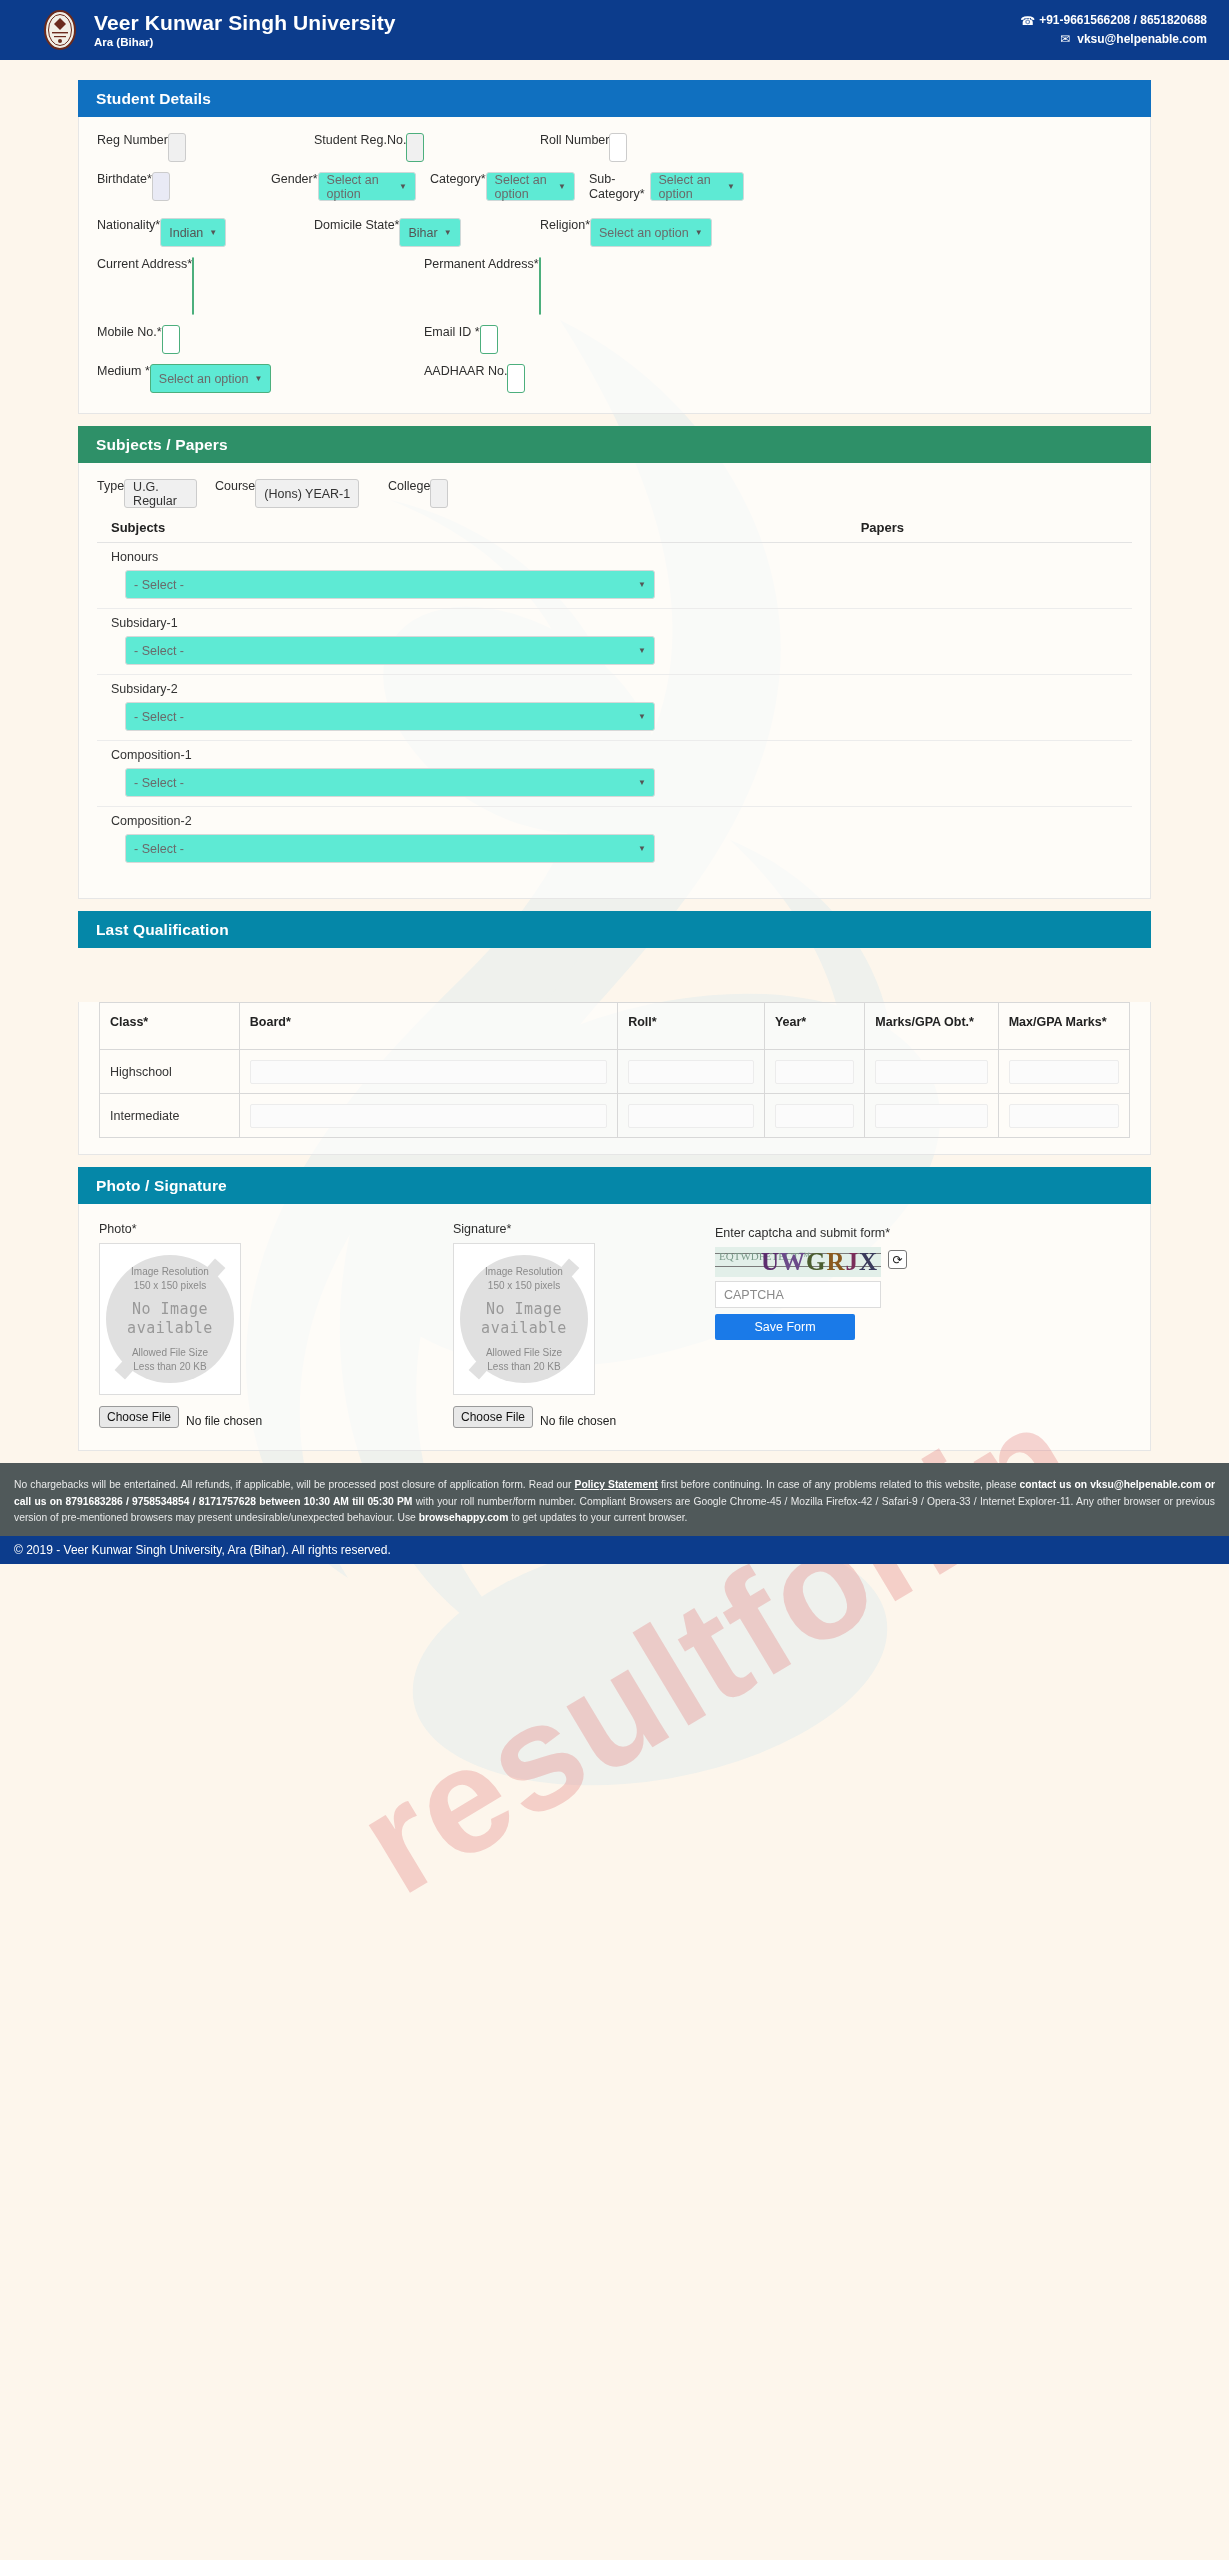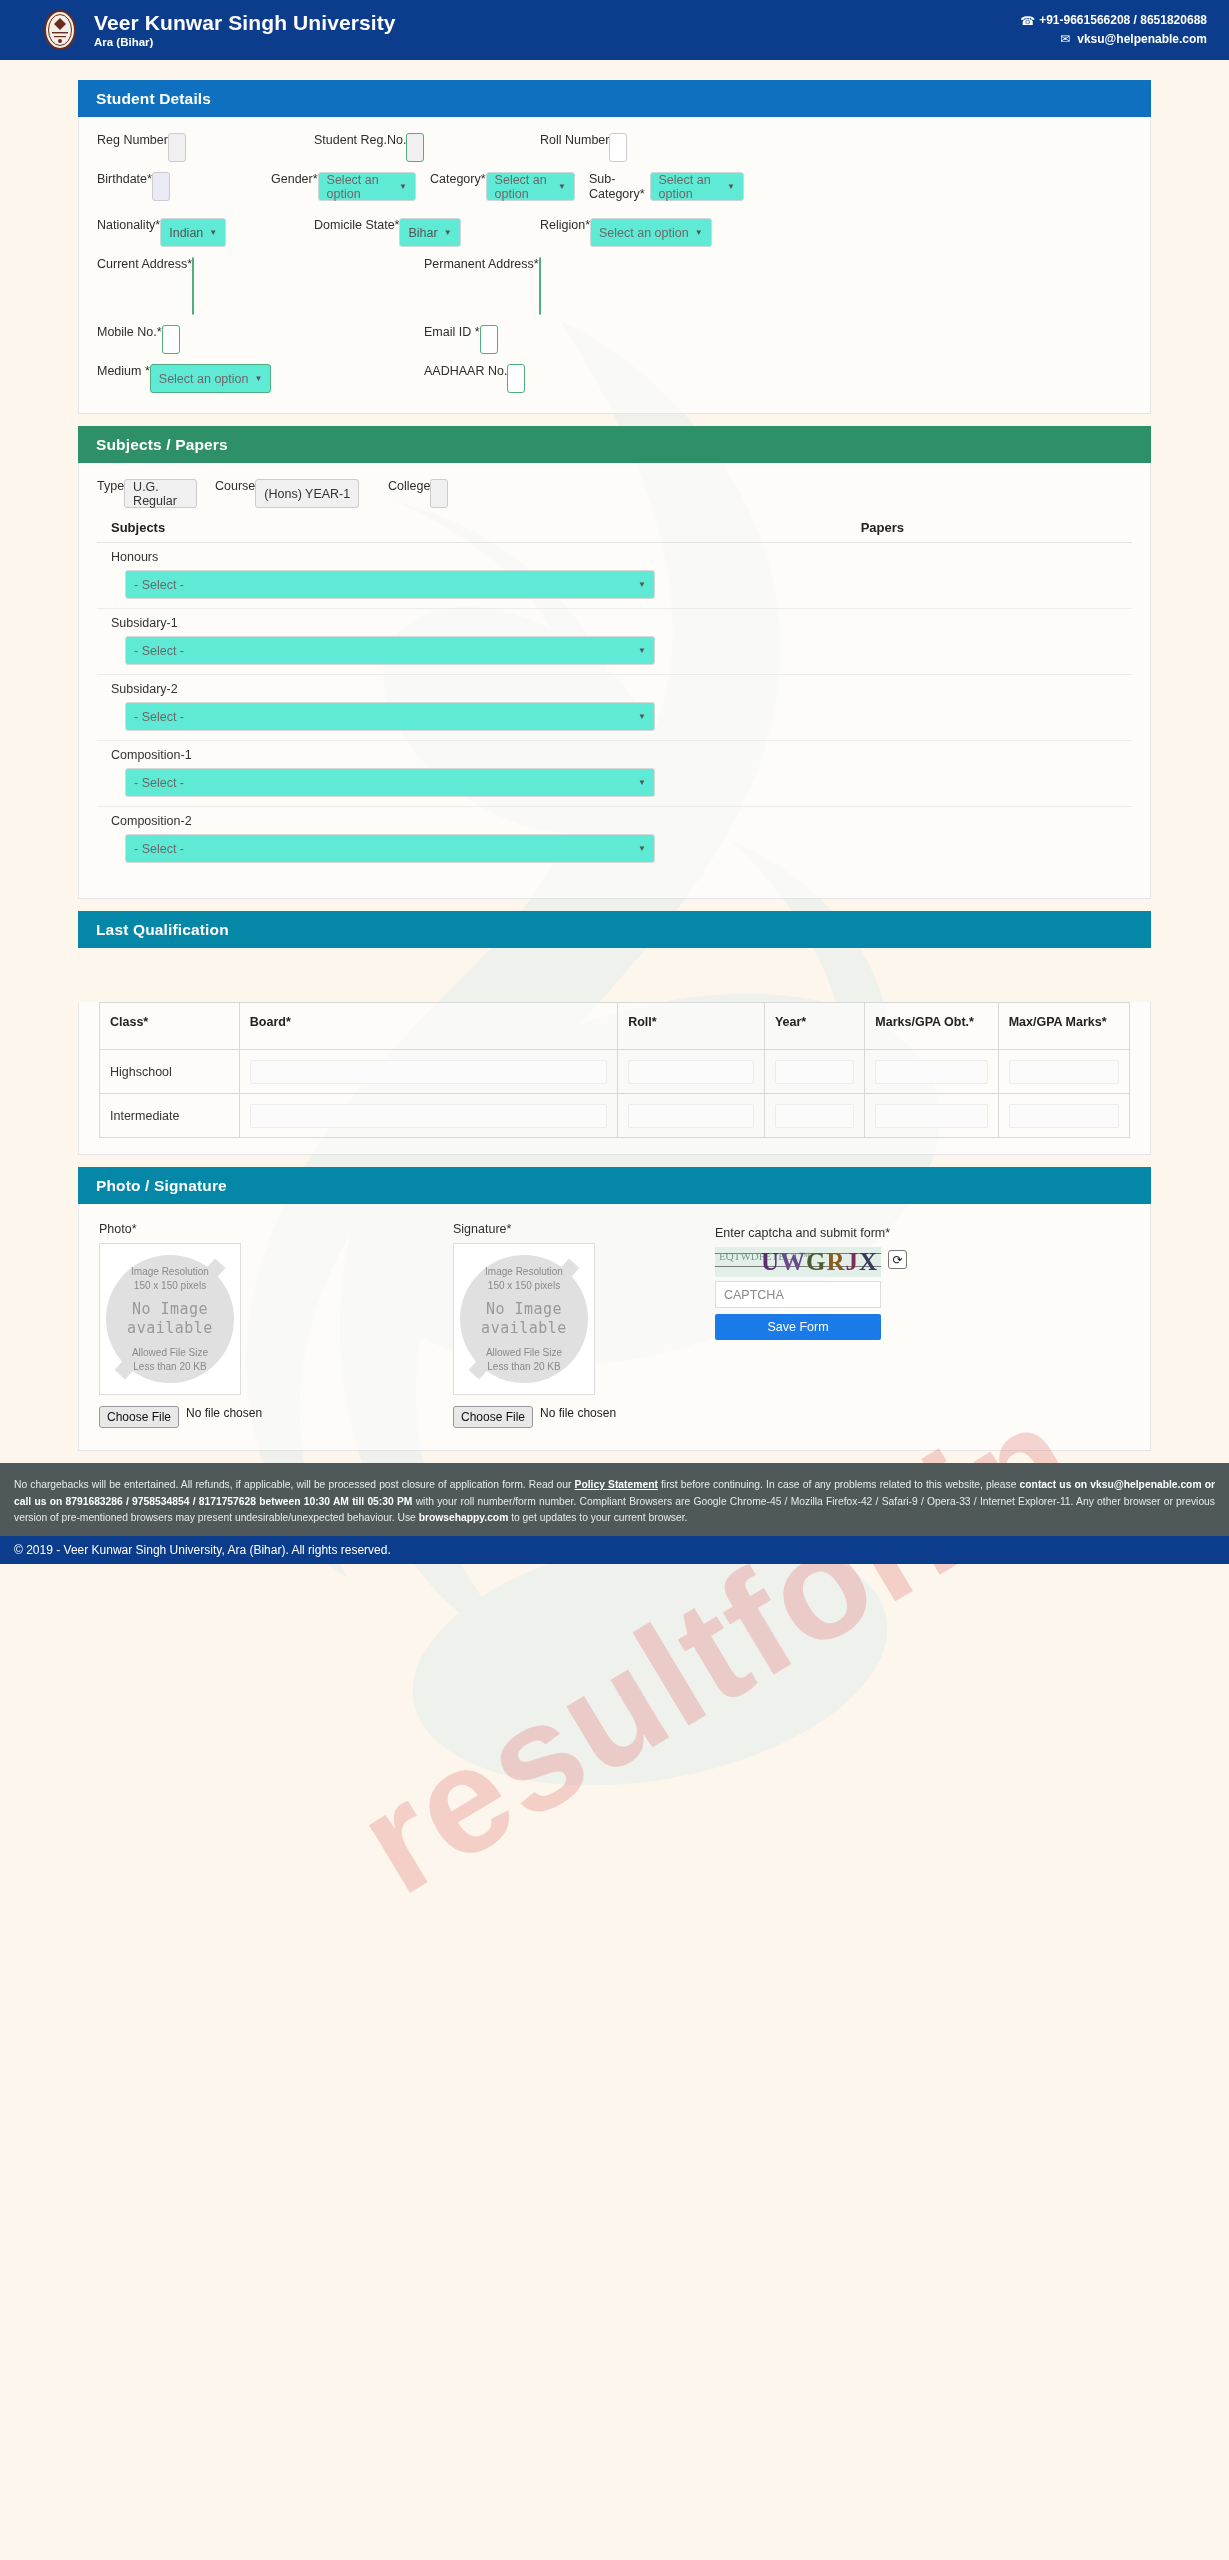--- a/index.html
+++ b/index.html
@@ -140,21 +140,21 @@
   }
   .noimg-bar {
     position:absolute; left:50%; top:50%; width:14px; height:150px;
     margin:-75px 0 0 -7px; background:#e0e0e0; transform:rotate(42deg);
   }
   .ph-txt { position:relative; z-index:2; text-align:center; color:#8a8a8a; font-size:10px; line-height:1.35; }
   .ph-txt .big {
     font-family:"DejaVu Sans Mono", monospace;
     font-size:15px; color:#999; line-height:1.2; margin:8px 0 9px 0; letter-spacing:.5px;
   }
-  .filebtn { display:flex; align-items:flex-start; gap:7px; margin-top:11px; }
+  .filebtn { display:flex; align-items:flex-end; gap:7px; margin-top:11px; }
   .filebtn .btn {
     border:1px solid #9a9a9a; background:#e8e8e8; border-radius:3px;
     font-size:12px; padding:3px 7px; color:#111;
   }
   .filebtn .fname { font-size:12px; color:#222; }
 
   .cap-col { margin-left:48px; padding-top:4px; }
   .cap-lbl { font-size:12.5px; color:#2e2e2e; margin-bottom:7px; }
   .cap-wrap { display:flex; align-items:flex-start; gap:7px; }
   .cap-img {
@@ -171,21 +171,21 @@
     width:19px; height:19px; border:1px solid #777; border-radius:3px; background:#fff;
     display:flex; align-items:center; justify-content:center; font-size:12px; color:#222;
     margin-top:3px;
   }
   .cap-input {
     width:166px; height:27px; border:1px solid #dcdcdc; background:#fff;
     font-size:12.5px; color:#8a8a8a; padding:0 8px; display:flex; align-items:center;
     margin-top:4px;
   }
   .saveform {
-    width:166px; height:26px; background:#1a7ae8; color:#fff;
+    width:140px; height:26px; background:#1a7ae8; color:#fff;
     display:flex; align-items:center; justify-content:center;
     font-size:12.5px; margin-top:6px; border-radius:2px;
   }
 
   
   .footnote {
     position:relative; z-index:8;
     background:#50595a; color:#e9eaea;
     font-size:10.3px; line-height:1.62;
     padding:14px 14px 9px 14px; text-align:justify;

